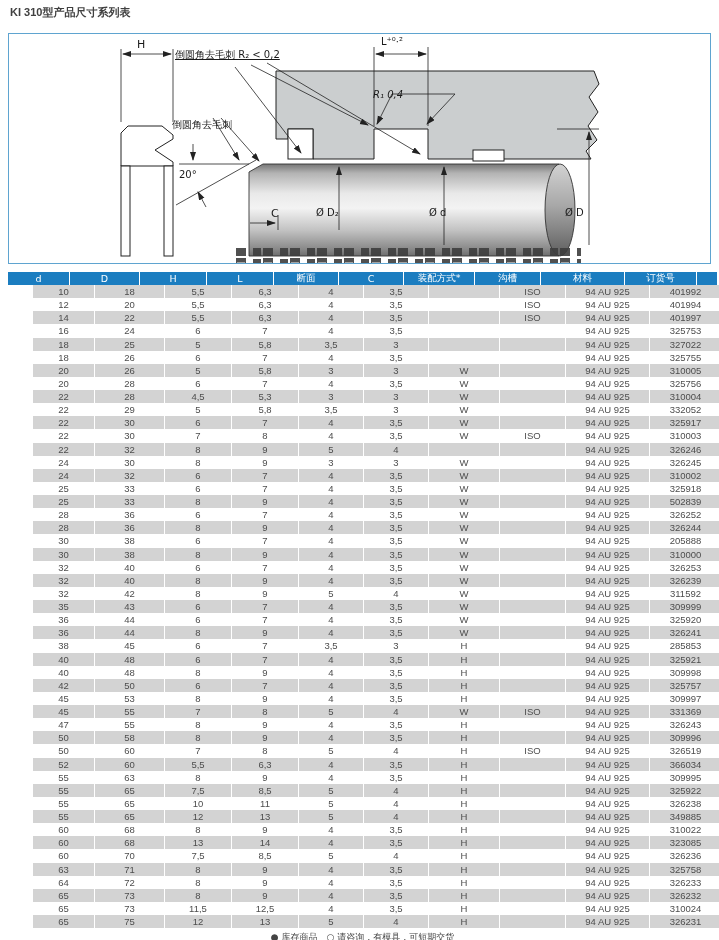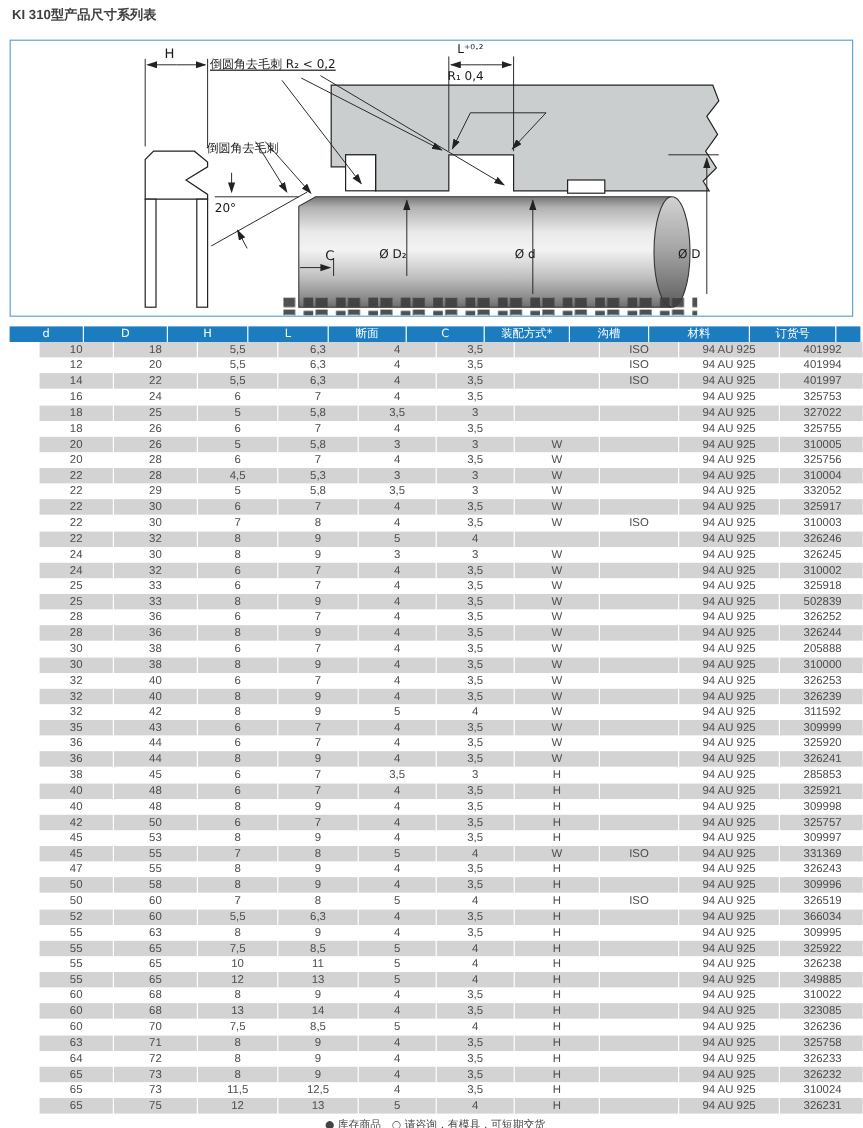--- a/index.html
+++ b/index.html
@@ -118,21 +118,21 @@
 
     <div class="dlabel big" style="left:128px;top:5px;">H</div>
     <div class="dlabel" style="left:166px;top:16px;text-decoration:underline;">倒圆角去毛刺 R₂ &lt; 0,2</div>
     <div class="dlabel" style="left:163px;top:66px;margin-top:20px;">倒圆角去毛刺</div>
     <div class="dlabel" style="left:170px;top:136px;">20°</div>
     <div class="dlabel big" style="left:262px;top:174px;">C</div>
     <div class="dlabel" style="left:307px;top:174px;text-align:right;">Ø D₂</div>
     <div class="dlabel" style="left:420px;top:174px;">Ø d</div>
     <div class="dlabel" style="left:556px;top:174px;">Ø D</div>
     <div class="dlabel" style="left:372px;top:3px;">L⁺⁰·²</div>
-    <div class="dlabel" style="left:364px;top:26px;">R₁ 0,4</div>
+    <div class="dlabel" style="left:364px;top:56px;font-style:italic;">R₁ 0,4</div>
   </div>
 
   <div class="table">
     <div class="thead" id="thead">
         <div class="th">d</div>
         <div class="th">D</div>
         <div class="th">H</div>
         <div class="th">L</div>
         <div class="th">断面</div>
         <div class="th">C</div>

